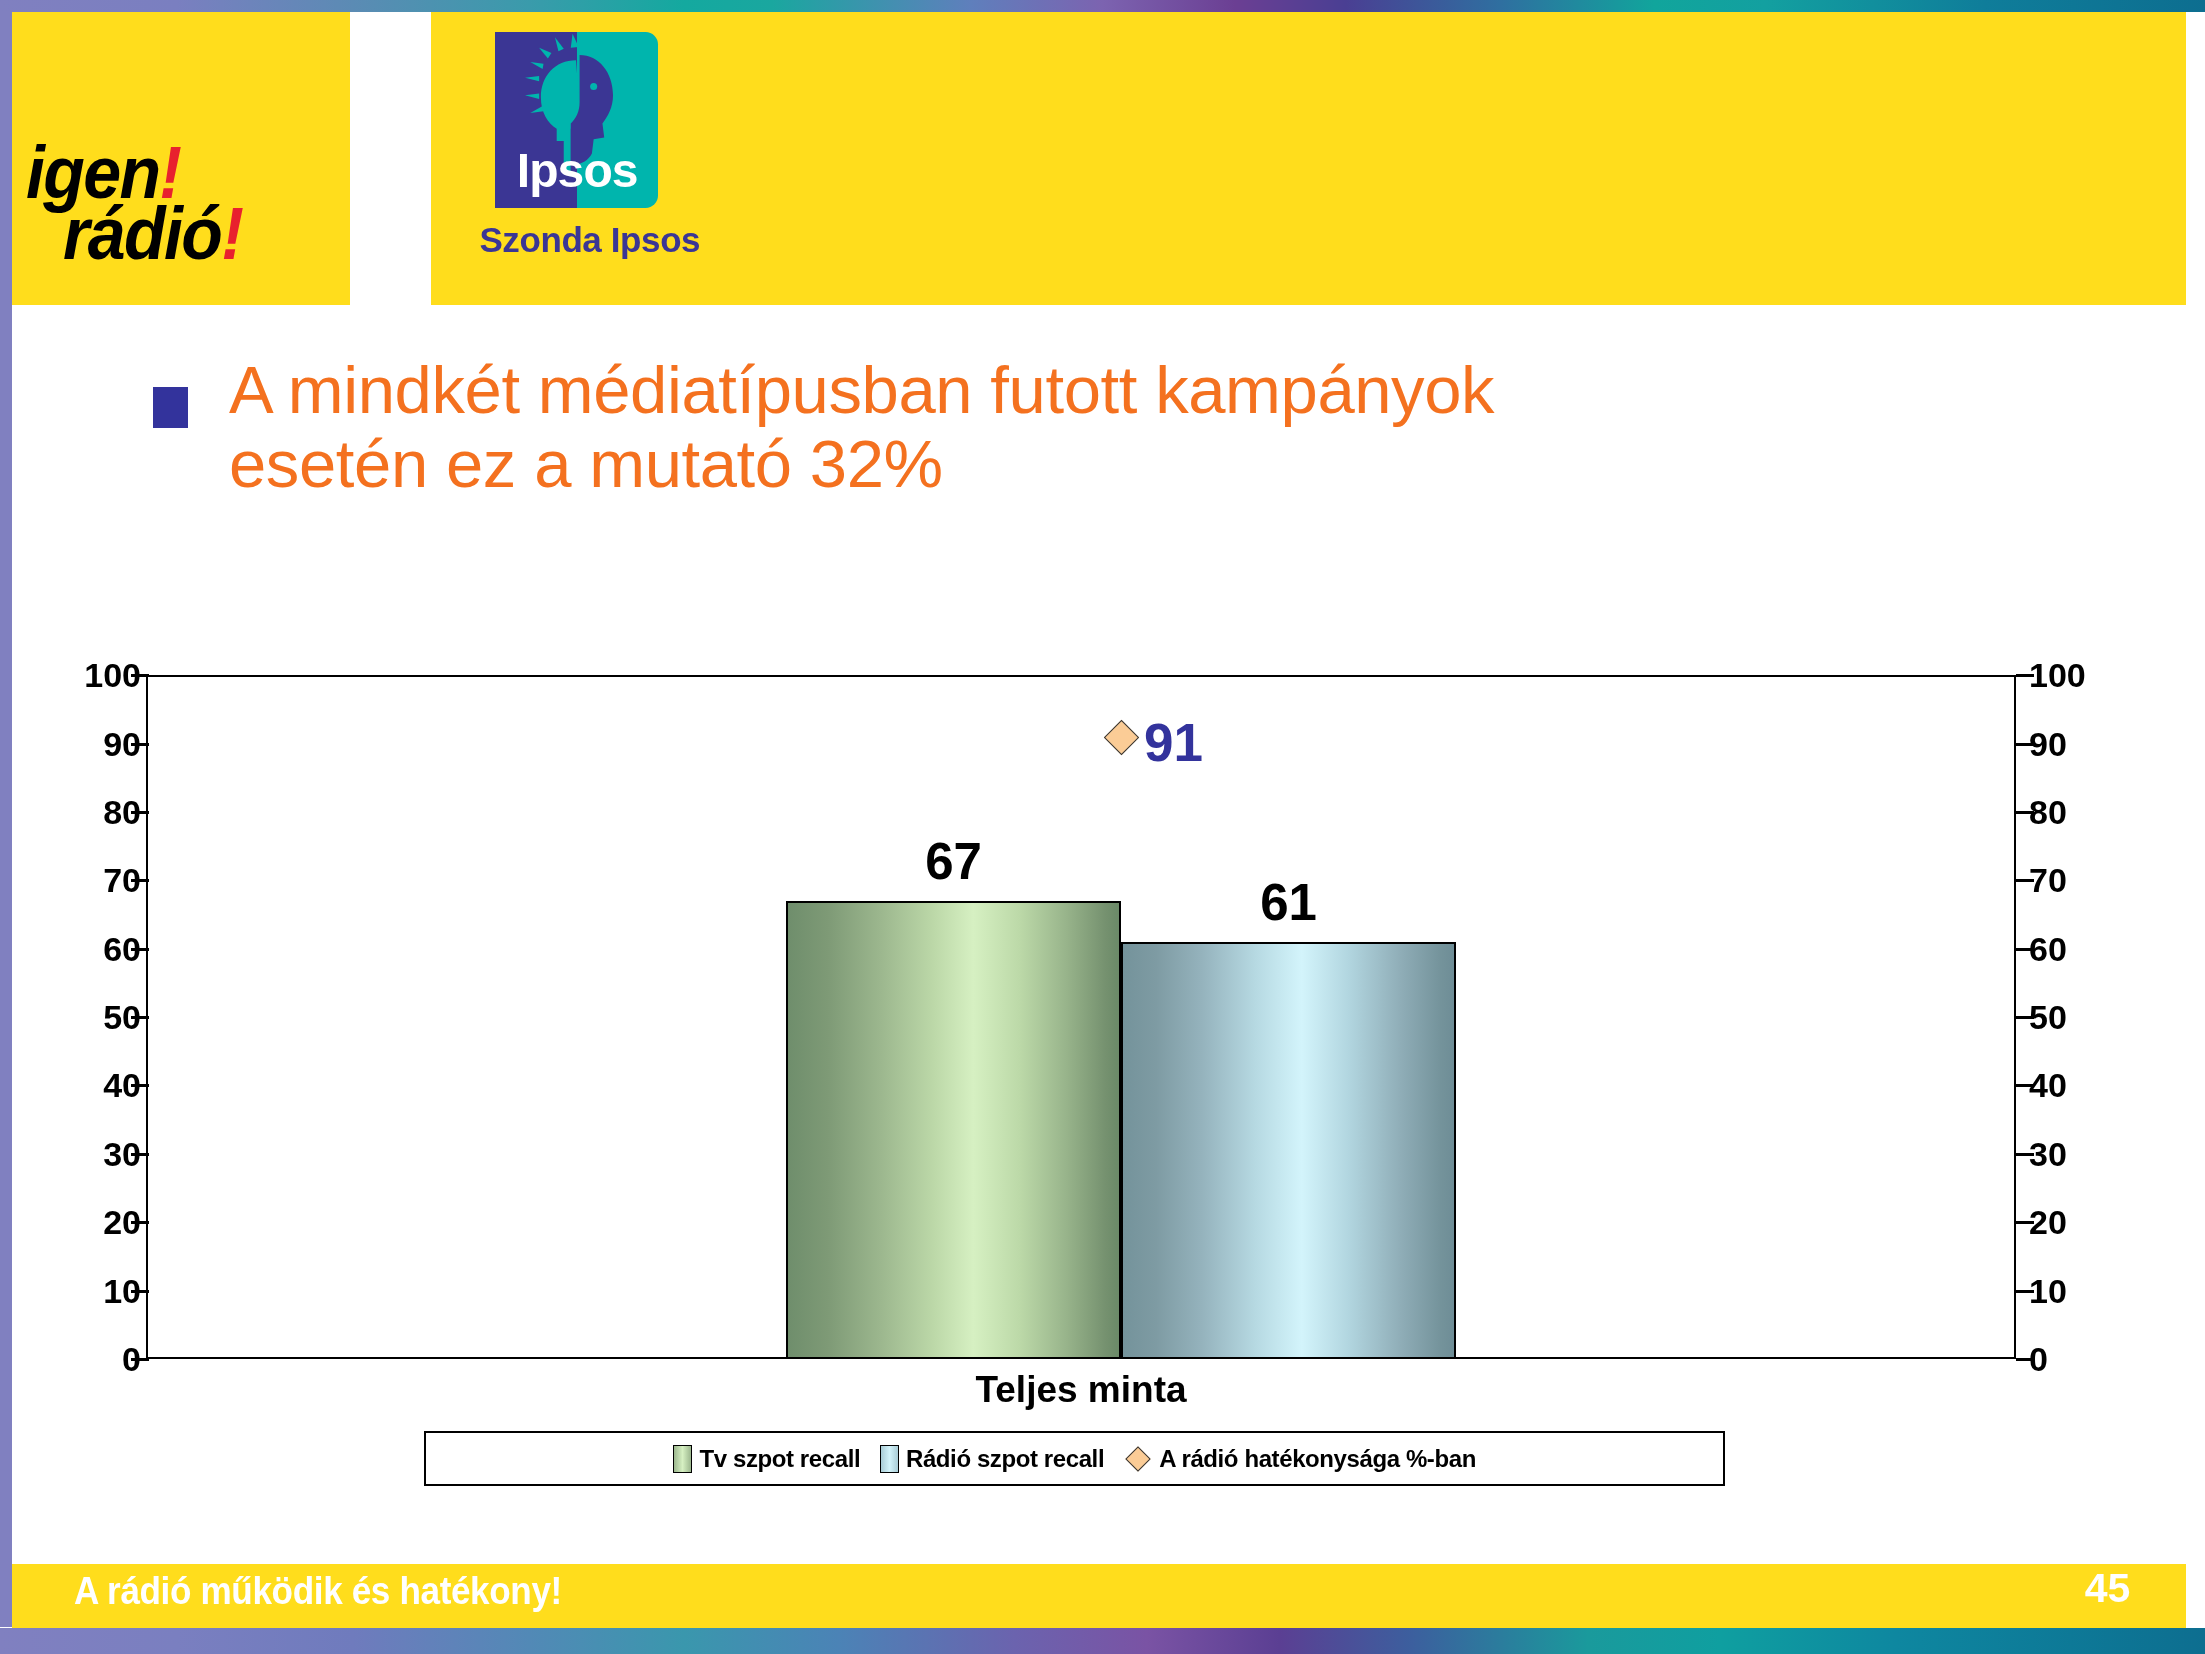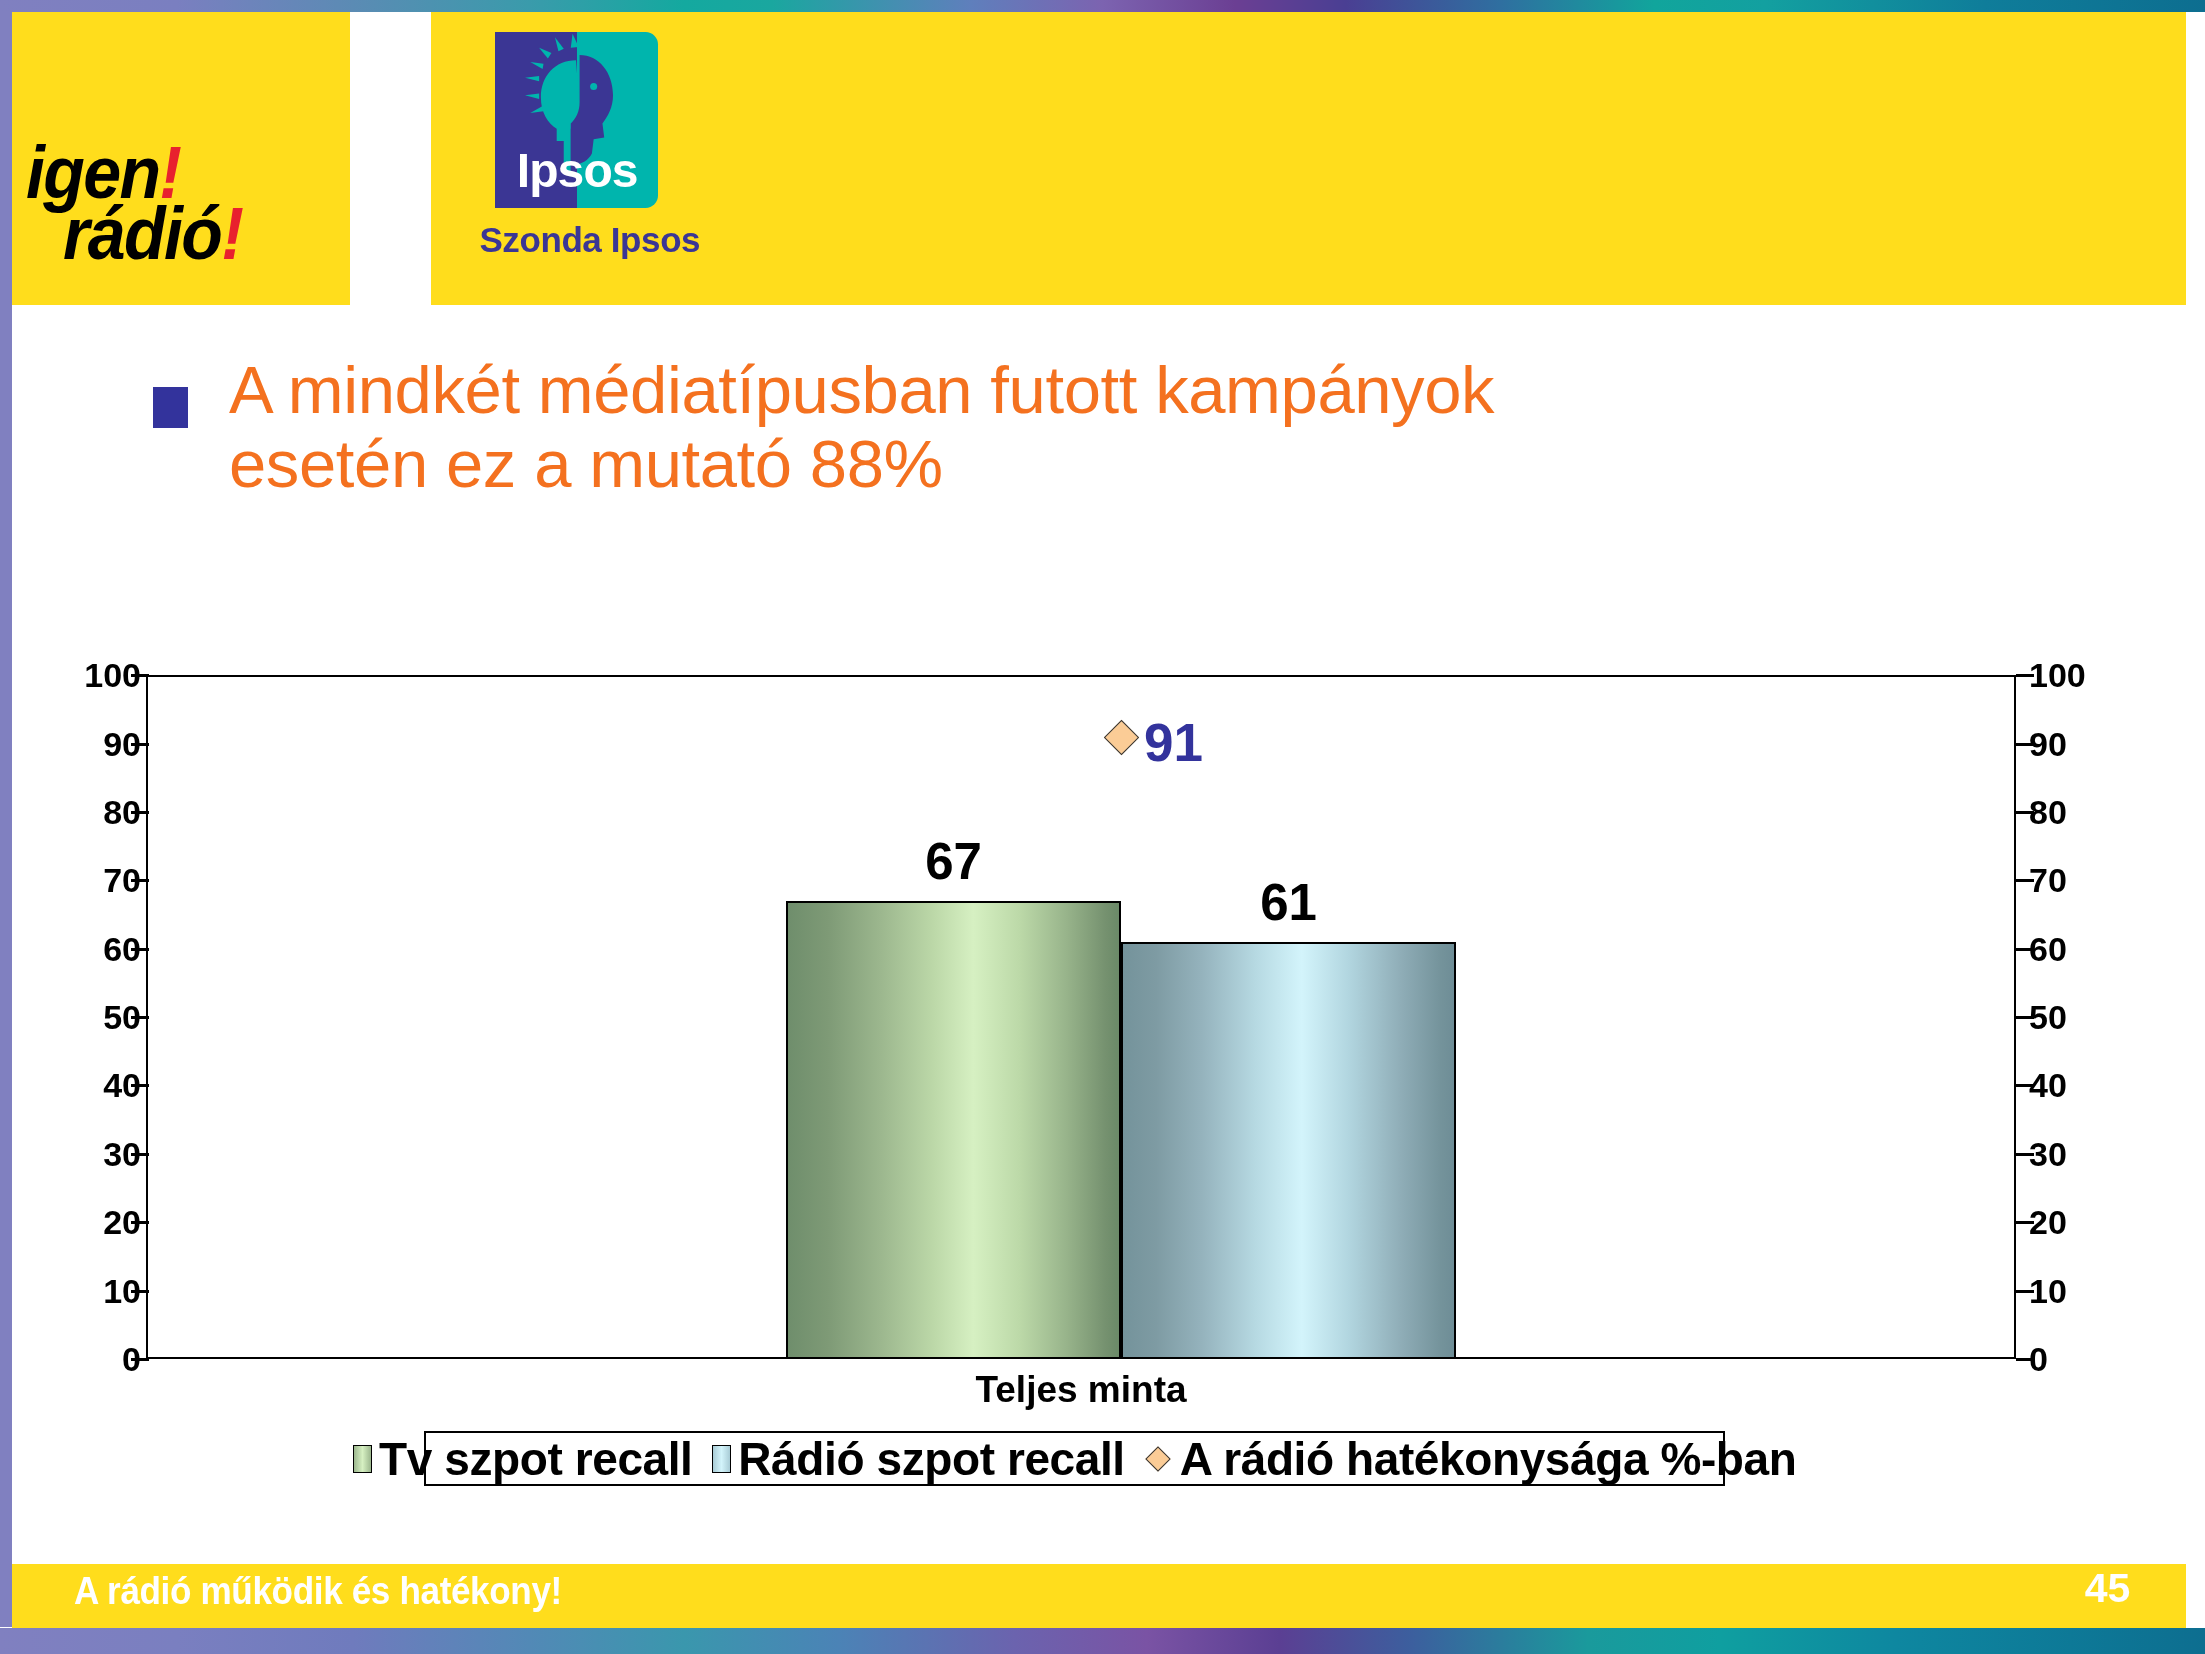--- a/index.html
+++ b/index.html
@@ -325,21 +325,21 @@
     width: 16px;
     height: 16px;
     background: #fbcc96;
     border: 1.8px solid #333333;
     transform: rotate(45deg);
     margin: 0 5.3px;
   }
   .legend-label {
     font-family: "Liberation Sans", sans-serif;
     font-weight: bold;
-    font-size: 46px;
+    font-size: 24px;
     color: #000000;
     letter-spacing: -0.4px;
   }
 
   
   .footer-band {
     position: absolute;
     left: 12.4px;
     bottom: 26.5px;
     width: 2174px;
@@ -414,21 +414,21 @@
       </div>
       <div class="szonda-text">Szonda Ipsos</div>
     </div>
 
   </div>
 
   <div class="bullet-block">
     <div class="bullet-square"></div>
     <div class="bullet-text">
       <span>A mindkét médiatípusban futott kampányok</span>
-      <span class="last">esetén ez a mutató 88%</span>
+      <span class="last">esetén ez a mutató 32%</span>
     </div>
   </div>
 
   <div class="chart">
 
     <div class="plot-frame"></div>
 
     <div class="axis-labels left" id="left-axis">
         <div class="tick-label" style="top: -17px;">100</div>
         <div class="tick-label" style="top: 52px;">90</div>

